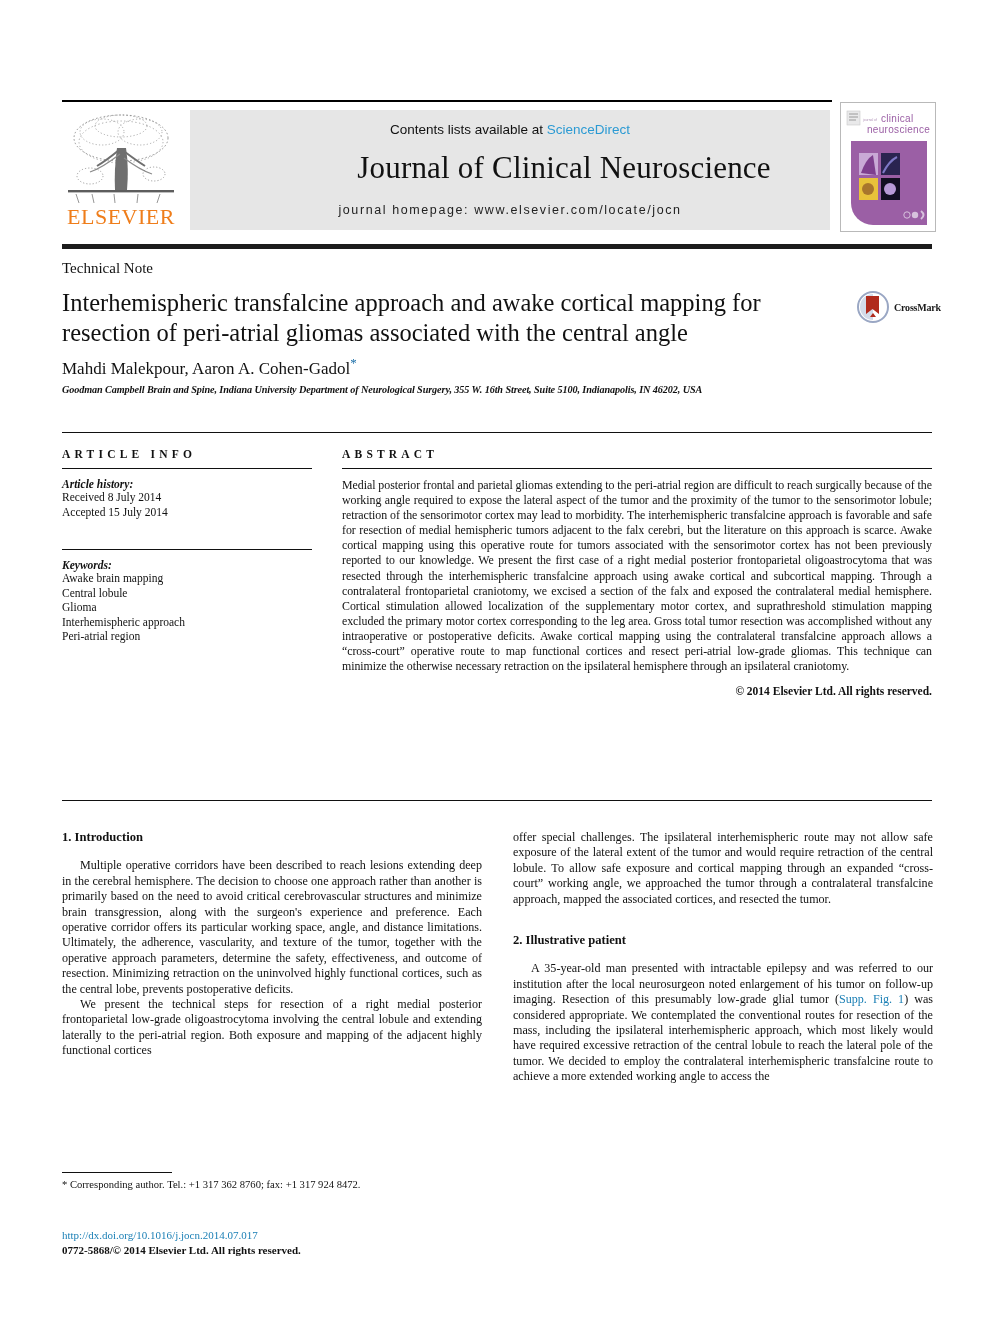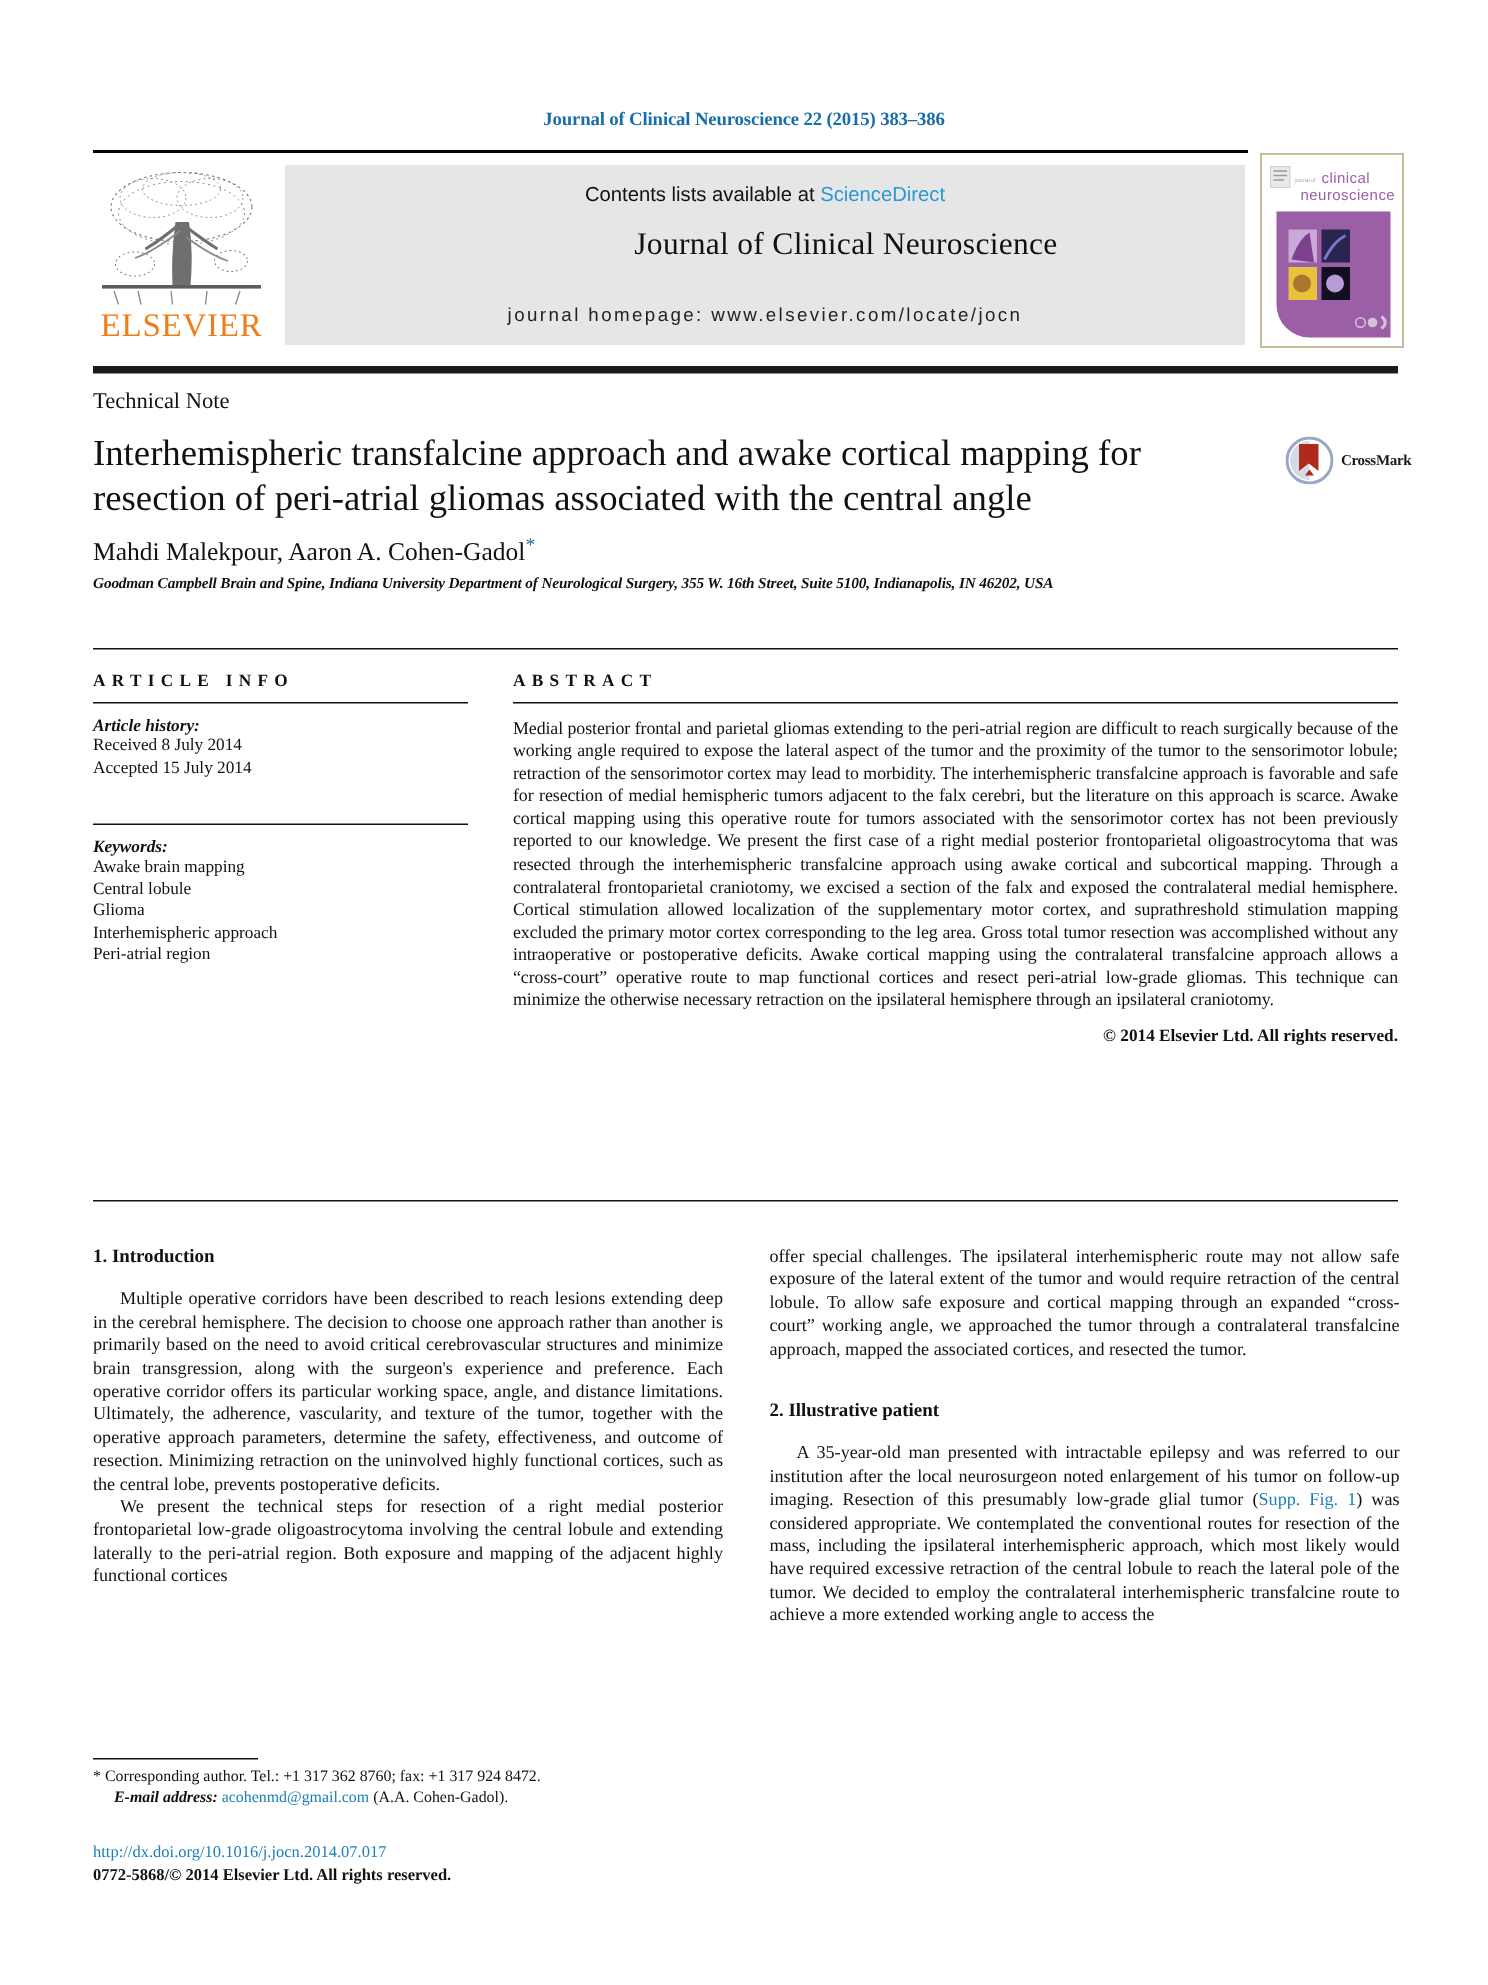--- a/index.html
+++ b/index.html
@@ -89,21 +89,21 @@
   .contents-line .sd {
     color: #2b9ad3;
   }
   .journal-title-big {
     position: absolute;
     top: 40px;
     left: 0;
     width: 748px;
     text-align: center;
     font-family: "Liberation Serif", serif;
-    font-size: 21px;
+    font-size: 31px;
     color: #111;
     letter-spacing: 0.2px;
   }
   .homepage-line {
     position: absolute;
     top: 93px;
     left: 0;
     width: 640px;
     text-align: center;
     font-family: "Liberation Sans", sans-serif;
@@ -324,21 +324,20 @@
     font-size: 10px;
     color: #1a1a1a;
     letter-spacing: -0.2px;
   }
 </style>
 </head>
 <body>
 
 <div class="page">
 
-  <div class="running-head">Journal of Clinical Neuroscience 22 (2015) 383–386</div>
 
   <div class="masthead">
     <div class="rule-top"></div>
 
     <div class="elsevier-logo">
       <svg class="tree-svg" width="118" height="100" viewBox="0 0 118 100">
         <g fill="#6b6b6b">
           <ellipse cx="59" cy="30" rx="47" ry="23" fill="none" stroke="#6b6b6b" stroke-width="0.7" stroke-dasharray="1.6 2.2"></ellipse>
           <ellipse cx="59" cy="34" rx="42" ry="21" fill="none" stroke="#777" stroke-width="0.6" stroke-dasharray="1.3 2.4"></ellipse>
           <ellipse cx="40" cy="24" rx="22" ry="13" fill="none" stroke="#7a7a7a" stroke-width="0.6" stroke-dasharray="1.2 2.1"></ellipse>
@@ -447,25 +446,20 @@
     <div class="sec-title spaced">2. Illustrative patient</div>
     <p class="para"><span>A 35-year-old man presented with intractable epilepsy and was referred to our institution after the local neurosurgeon noted enlargement of his tumor on follow-up imaging. Resection of this presumably low-grade glial tumor (</span><span class="link">Supp. Fig. 1</span><span>) was considered appropriate. We contemplated the conventional routes for resection of the mass, including the ipsilateral interhemispheric approach, which most likely would have required excessive retraction of the central lobule to reach the lateral pole of the tumor. We decided to employ the contralateral interhemispheric transfalcine route to achieve a more extended working angle to access the</span></p>
   </div>
 
   <div class="foot-rule"></div>
   <div class="footnote">
     <div>
       <span>*</span>
       <span>Corresponding author. Tel.: +1 317 362 8760; fax: +1 317 924 8472.</span>
     </div>
-    <span class="indent">
-      <span class="ital">E-mail address:</span>
-      <span class="link">acohenmd@gmail.com</span>
-      <span>(A.A. Cohen-Gadol).</span>
-    </span>
   </div>
 
   <div class="doi-block">
     <div class="doi">http://dx.doi.org/10.1016/j.jocn.2014.07.017</div>
     <div class="issn">0772-5868/© 2014 Elsevier Ltd. All rights reserved.</div>
   </div>
 
 </div>
 
 </body></html>

